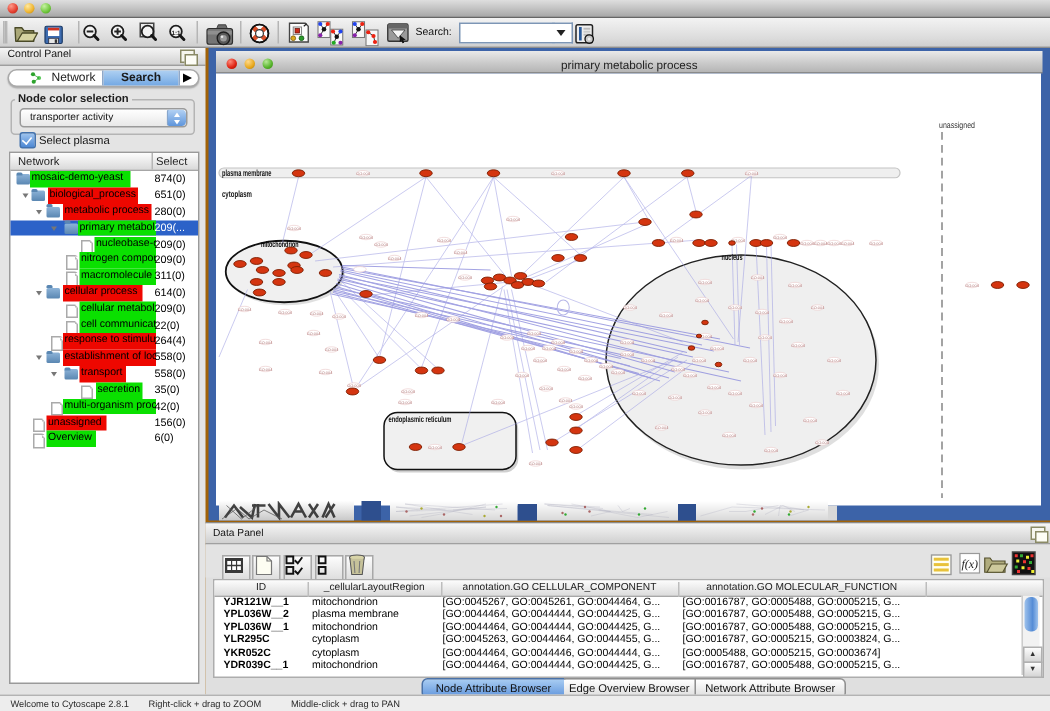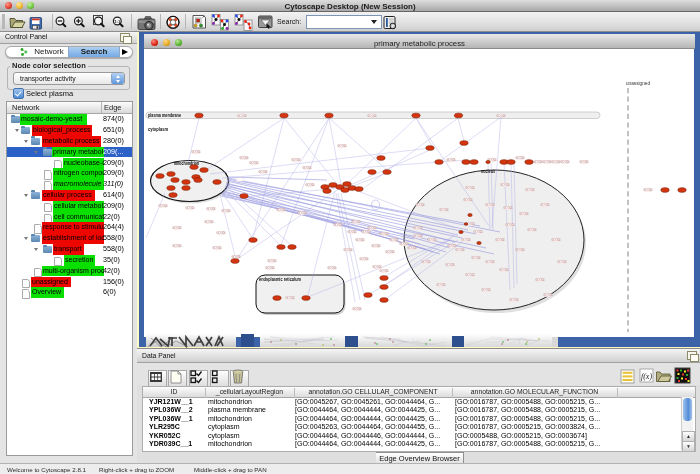--- a/index.html
+++ b/index.html
@@ -56,21 +56,21 @@
 .trow .hl{position:absolute;top:0;height:10.8px;line-height:10.8px;padding:0 1px;color:#000;white-space:nowrap;overflow:hidden;}
 .trow .num{position:absolute;left:96px;top:0;line-height:10.8px;color:#000;font-size:7.2px;}
 .arr{position:absolute;top:4px;border-top:3.5px solid #777;border-left:2.8px solid transparent;border-right:2.8px solid transparent;}
 .fold{position:absolute;top:2px;width:9px;height:7px;background:linear-gradient(#8db3d8,#5a87b2);border-radius:1px;}
 .fold:before{content:"";position:absolute;left:0;top:-1.5px;width:4px;height:2px;background:#5a87b2;border-radius:1px 1px 0 0;}
 .page{position:absolute;top:2px;width:6px;height:7.5px;background:#fff;border:0.6px solid #aaa;border-radius:0 2.5px 0 0;}
 .page:before{content:"";position:absolute;right:-0.6px;top:-0.6px;border-top:2.5px solid #fff;border-left:2.5px solid #bbb;}
 .gbg{background:#0ae000;}
 .rbg{background:#ee0700;}
 
-#desktop{left:137px;top:32px;width:563px;height:431px;background:#fef9c3;}
+#desktop{left:137px;top:32px;width:563px;height:431px;background:#a16207;}
 #iframe{position:absolute;left:2px;top:0px;width:561px;height:315px;background:#3c63a8;}
 #ifbar{position:absolute;left:5px;top:2px;width:551px;height:14px;
  background:linear-gradient(#e9e9e9,#c9c9c9 60%,#b5b5b5);border-bottom:1px solid #8a8a8a;}
 #ifbar .tl{position:absolute;top:5px;width:7px;height:7px;border-radius:50%;}
 #iftitle{position:absolute;left:0;top:5px;width:551px;text-align:center;font-size:7.8px;color:#222;}
 #canvas{position:absolute;left:5px;top:17px;width:550px;height:288px;background:#fff;}
 
 .strip{position:absolute;}
 
 #dpanel{left:137px;top:348px;width:563px;height:115px;background:#dfdfdf;border-top:1px solid #8a8a8a;}
@@ -97,21 +97,20 @@
  background:linear-gradient(#ffffff,#dddddd);border:1px solid #8f8f8f;}
 
 #status{left:0;top:463px;width:700px;height:11px;background:#ededed;border-top:1px solid #b3b3b3;font-size:6.2px;color:#2a2a2a;}
 #status span{position:absolute;top:2px;}
 </style></head>
 <body>
 <div id="titlebar" class="abs">
  <div class="tl" style="left:5px;background:radial-gradient(circle at 35% 30%,#ff9a8a,#e33d2e 60%,#a02415);"></div>
  <div class="tl" style="left:16px;background:radial-gradient(circle at 35% 30%,#ffe9a0,#efb42f 60%,#b07d10);"></div>
  <div class="tl" style="left:27px;background:radial-gradient(circle at 35% 30%,#c6f2a2,#6fc73c 60%,#3f8a1a);"></div>
- <div id="ttext" class="abs">Cytoscape Desktop (New Session)</div>
 </div>
 <div id="toolbar" class="abs">
  <div class="tsep" style="left:3px"></div>
  <div class="tsep" style="left:52px"></div>
  <div class="tsep" style="left:131px"></div>
  <div class="tsep" style="left:160px"></div>
  <div class="tsep" style="left:185px"></div>
  <div id="tbicons" class="ticon" style="left:0;top:0"><svg width="400" height="19" viewBox="0 0 400 19">
 <line x1="2.5" y1="2" x2="2.5" y2="17" stroke="#b0b0b0" stroke-width=".8"></line>
         <line x1="4.5" y1="2" x2="4.5" y2="17" stroke="#b0b0b0" stroke-width=".8"></line>
@@ -251,21 +250,21 @@
  <div id="grplabel" class="abs">Node color selection</div>
  <div id="combo" class="abs">
       <span>transporter activity</span>
       <div id="combostep"></div>
     </div>
  <div id="cbox" class="abs"></div>
  <div id="cblabel" class="abs">Select plasma</div>
  <div id="treebox" class="abs">
   <div id="treehead">
         <span class="c1">Network</span>
-        <span class="c2">Edge</span>
+        <span class="c2">Select</span>
         <div class="dv"></div>
       </div>
   <div id="treerows">
 <div class="trow" style="top:12.2px;">
           <div class="fold" style="left:4px;"></div>
           <div class="hl gbg" style="left:13px;width:65px;">mosaic-demo-yeast</div>
           <div class="num" style="">874(0)</div>
         </div>
 <div class="trow" style="top:23.0px;">
           <div class="arr" style="left:8px;"></div>
@@ -288,21 +287,21 @@
 <div class="trow" style="top:55.5px;">
           <div class="page" style="left:47px;"></div>
           <div class="hl gbg" style="left:56px;width:39px;">nucleobase-cont</div>
           <div class="num" style="">209(0)</div>
         </div>
 <div class="trow" style="top:66.3px;">
           <div class="page" style="left:37px;"></div>
           <div class="hl gbg" style="left:46px;width:49px;">nitrogen compou</div>
           <div class="num" style="">209(0)</div>
         </div>
-<div class="trow" style="top:77.1px;font-style:italic;">
+<div class="trow" style="top:77.1px;">
           <div class="page" style="left:37px;"></div>
           <div class="hl gbg" style="left:46px;width:49px;">macromolecule</div>
           <div class="num" style="">311(0)</div>
         </div>
 <div class="trow" style="top:87.9px;">
           <div class="arr" style="left:17px;"></div>
           <div class="fold" style="left:24px;"></div>
           <div class="hl rbg" style="left:35px;width:51px;">cellular process</div>
           <div class="num" style="">614(0)</div>
         </div>
@@ -865,20 +864,22 @@
           <span class="c3">[GO:0044464, GO:0044444, GO:0044425, G...</span>
           <span class="c4">[GO:0016787, GO:0005488, GO:0005215, G...</span>
         </div>
 </div>
   <div id="dscroll">
         <div id="dthumb"></div>
         <div class="sbtn" style="top:34px;">▲</div>
         <div class="sbtn" style="top:44px;">▼</div>
       </div>
  </div>
+ <div class="btab" style="left:144px;width:94px;border-radius:4px 0 0 4px;background:linear-gradient(#a8ccf2,#5f94dc);border-color:#4a72a8;">Node Attribute Browser</div>
  <div class="btab" style="left:239px;width:87px;border-left:none;">Edge Overview Browser</div>
+ <div class="btab" style="left:327px;width:99px;border-left:none;border-radius:0 4px 4px 0;">Network Attribute Browser</div>
 </div>
 
 <div id="status" class="abs">
  <span style="left:7px;">Welcome to Cytoscape 2.8.1</span>
  <span style="left:99px;">Right-click + drag to ZOOM</span>
  <span style="left:194px;">Middle-click + drag to PAN</span>
 </div>
 
 </body></html>

